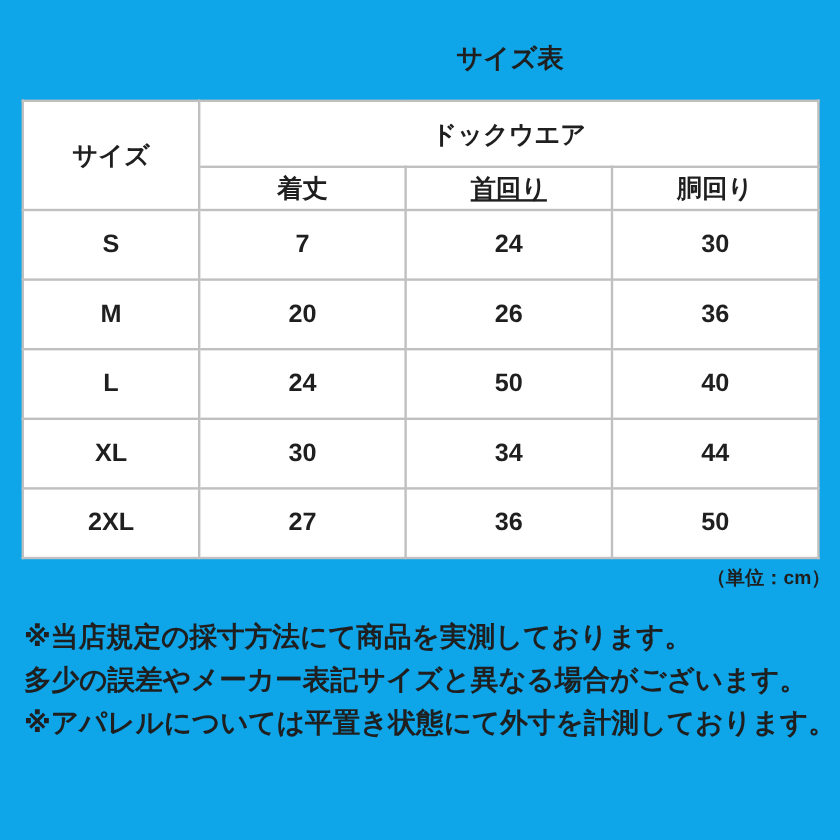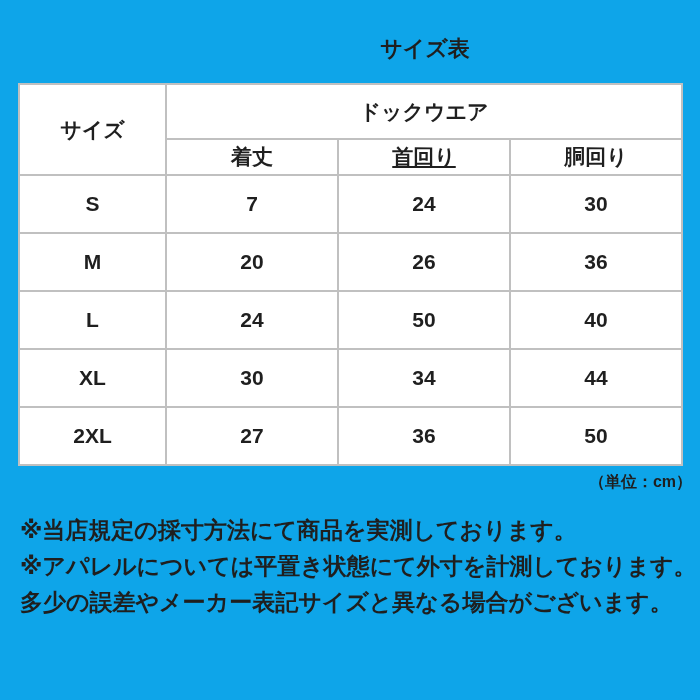--- a/index.html
+++ b/index.html
@@ -116,17 +116,17 @@
       <td>36</td>
       <td>50</td>
     </tr>
   </tbody>
     </table>
 
   <div class="unit-note">（単位：cm）</div>
 
   <div class="footnotes">
     <p class="footnote-line">※当店規定の採寸方法にて商品を実測しております。</p>
+    <p class="footnote-line">多少の誤差やメーカー表記サイズと異なる場合がございます。</p>
     <p class="footnote-line">※アパレルについては平置き状態にて外寸を計測しております。</p>
-    <p class="footnote-line">多少の誤差やメーカー表記サイズと異なる場合がございます。</p>
   </div>
 
 </div>
 
 </body></html>

